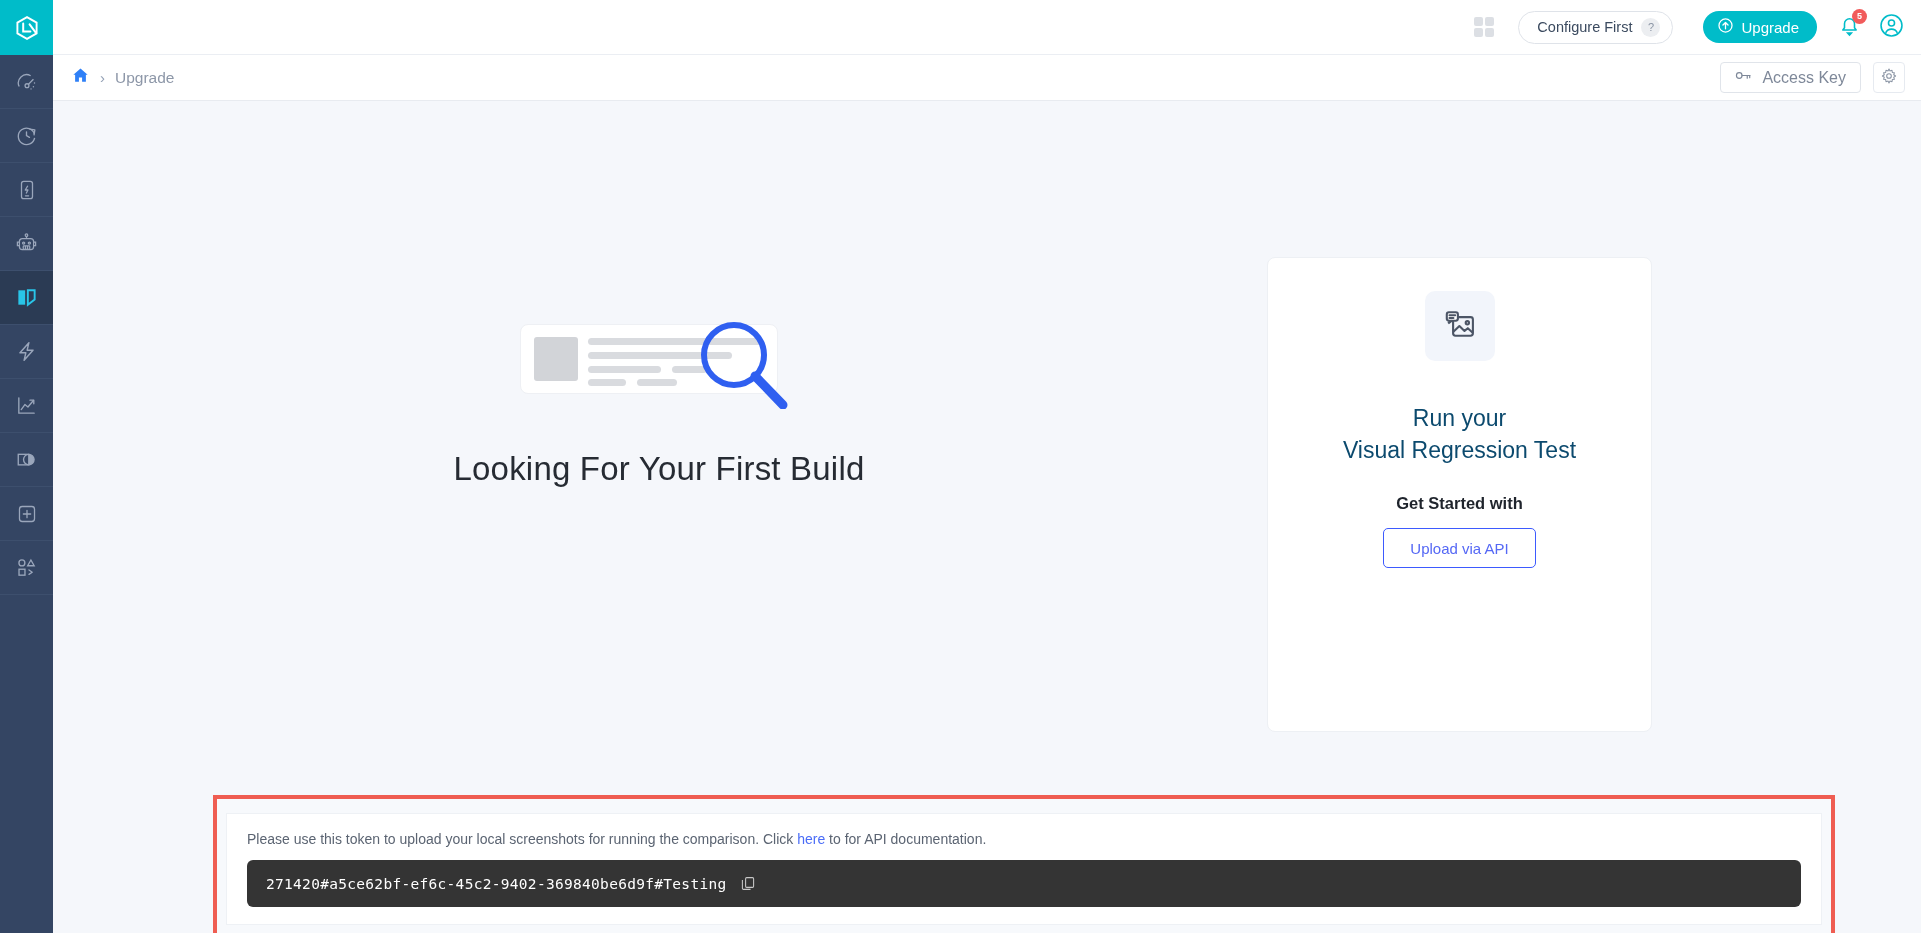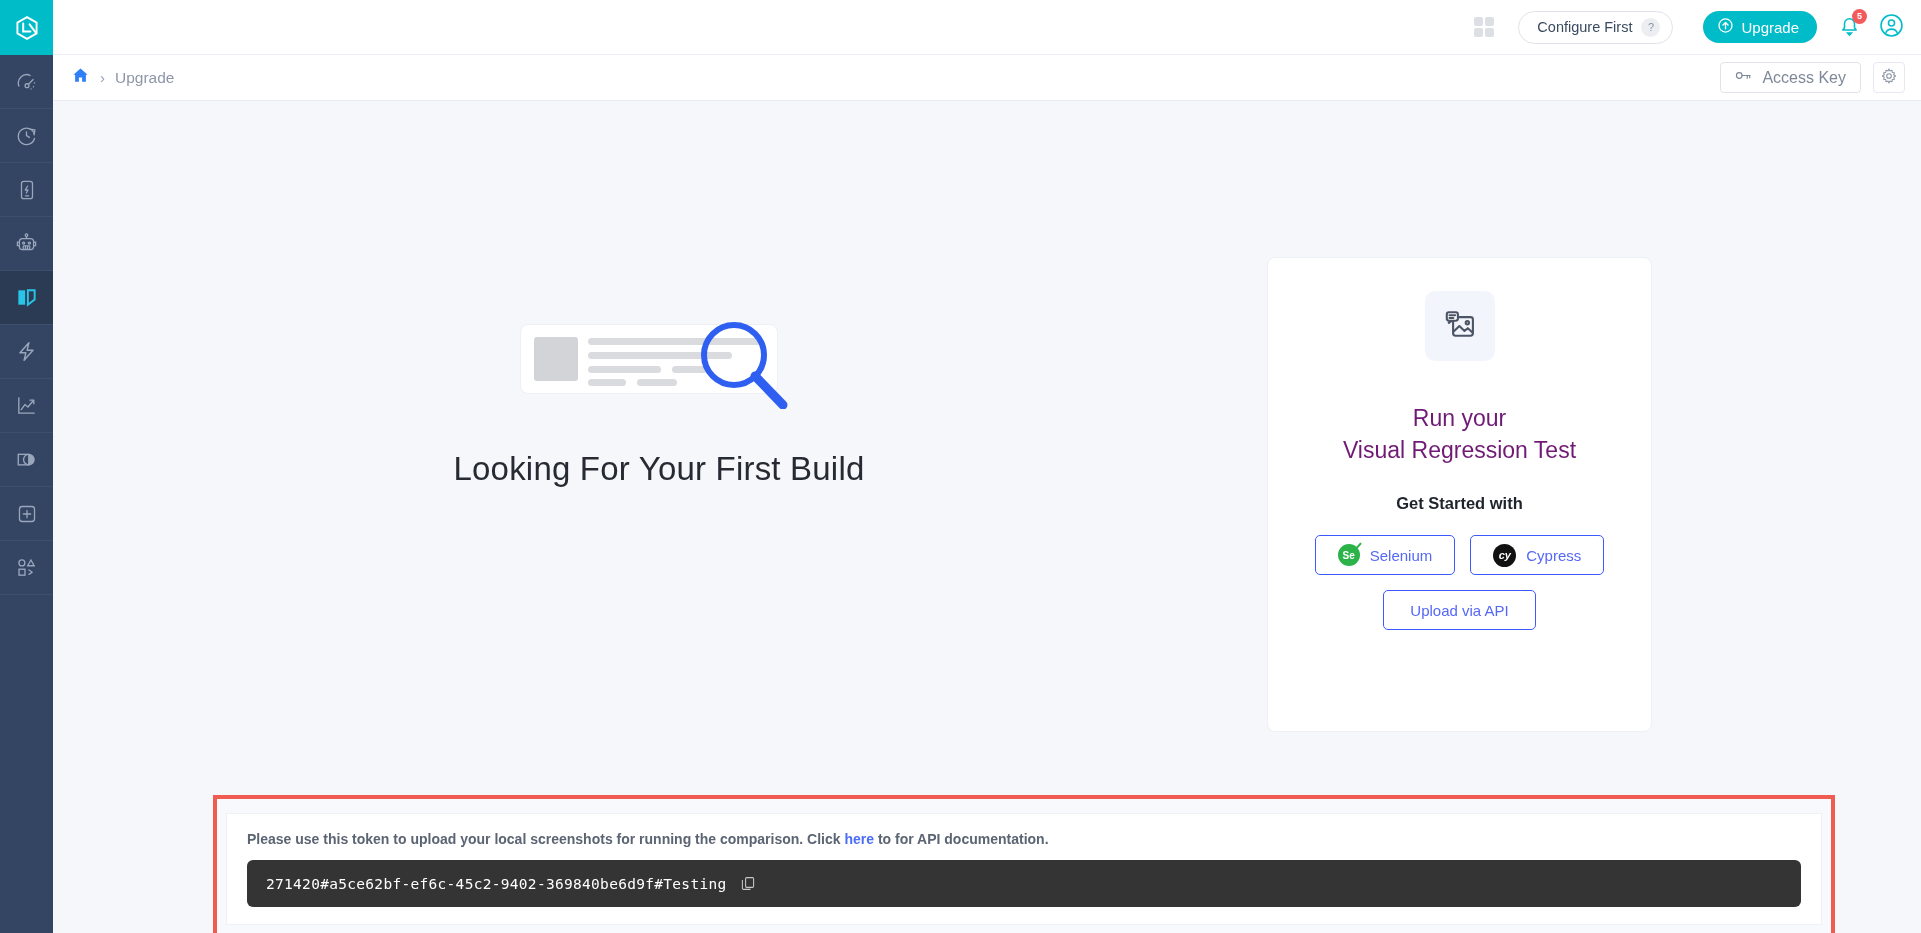--- a/index.html
+++ b/index.html
@@ -123,21 +123,21 @@
     position: absolute; left: 1214px; top: 156px;
     width: 385px; height: 475px;
     background: #fff; border: 1px solid #edf0f4; border-radius: 8px;
     display: flex; flex-direction: column; align-items: center;
     padding-top: 33px;
   }
   .promo-iconbox {
     width: 70px; height: 70px; border-radius: 10px; background: #f2f5fb;
     display: flex; align-items: center; justify-content: center;
   }
-  .promo-h { margin-top: 42px; text-align: center; font-size: 23px; color: #701a75;
+  .promo-h { margin-top: 42px; text-align: center; font-size: 23px; color: #0c4a6e;
              line-height: 1.38; font-weight: normal; }
   .promo-sub { margin-top: 28px; text-align: center; font-size: 14.5px; color: #6d7584;
                line-height: 1.42; }
   .promo-get { margin-top: 28px; font-size: 16.5px; color: #1f242c; font-weight: bold; }
   .promo-row { margin-top: 22px; display: flex; gap: 15px; }
   .ob-btn {
     height: 40px; border: 1px solid #3d5afe; border-radius: 5px; background: #fff;
     display: flex; align-items: center; justify-content: center; gap: 10px;
     padding: 0 22px; cursor: pointer; font-size: 15px; color: #5568f5;
     font-family: "Liberation Sans", sans-serif;
@@ -167,21 +167,21 @@
     border: 4px solid #ef5d52; background: #f7f9fc;
   }
   .token-head {
     padding: 20px 0 0 17px; font-size: 13.2px; color: #77808f;
     letter-spacing: 1.1px;
   }
   .token-body {
     margin: 14px 9px 0 9px; background: #fff; border: 1px solid #eef1f5;
     height: 112px; padding: 17px 20px 0 20px;
   }
-  .token-desc { font-size: 14px; color: #5b6472; font-weight: bold; }
+  .token-desc { font-size: 14px; color: #5b6472; }
   .token-desc a { color: #4a6cf7; text-decoration: none; }
   .token-box {
     margin-top: 13px; height: 47px; background: #343434; border-radius: 6px;
     display: flex; align-items: center; padding: 0 19px; gap: 13px;
   }
   .token-text {
     color: #ffffff; font-family: "DejaVu Sans Mono", monospace;
     font-size: 14.5px; letter-spacing: 0.3px;
   }
   .copy-btn { cursor: pointer; display: flex; align-items: center; }
@@ -426,30 +426,20 @@
         </div>
 
         <h2 class="promo-h">
           <span>Run your</span><br>
           <span>Visual Regression Test</span>
         </h2>
 
 
         <div class="promo-get">Get Started with</div>
 
-        <div class="promo-row">
-          <button class="ob-btn">
-            <span class="se-logo">Se</span>
-            <span>Selenium</span>
-          </button>
-          <button class="ob-btn">
-            <span class="cy-logo">cy</span>
-            <span>Cypress</span>
-          </button>
-        </div>
 
         <div class="promo-upload">
           <button class="ob-btn wide">
             <span>Upload via API</span>
           </button>
         </div>
       </section>
 
       <section class="token-outline">
         <div class="token-body">

